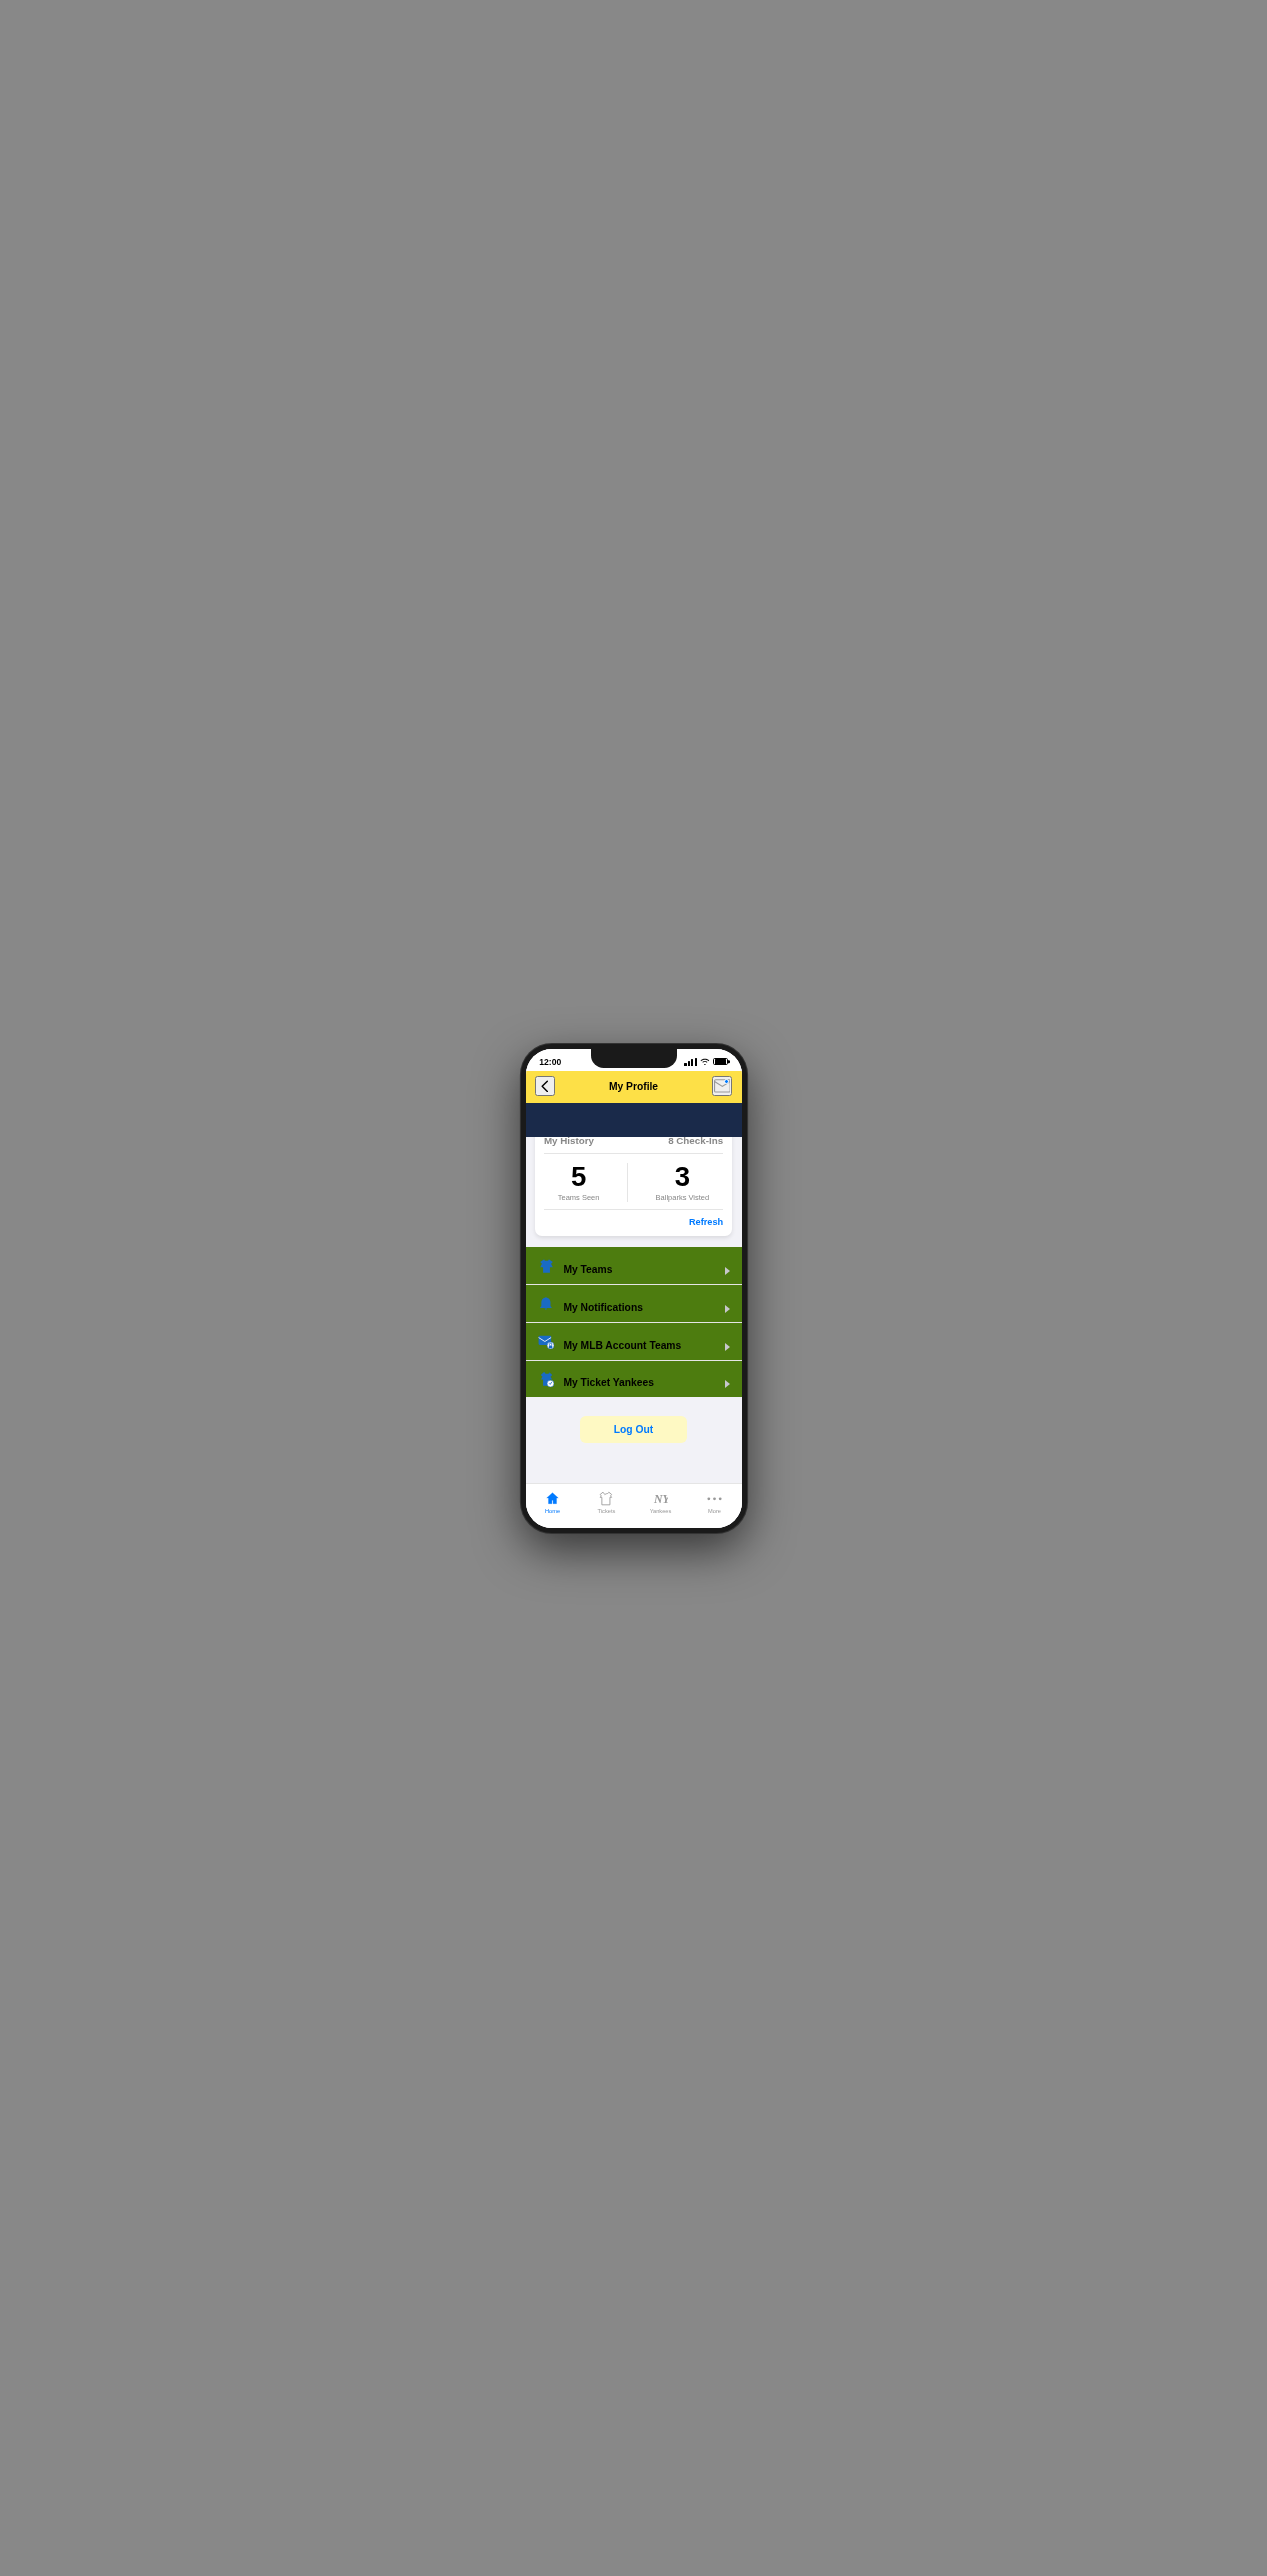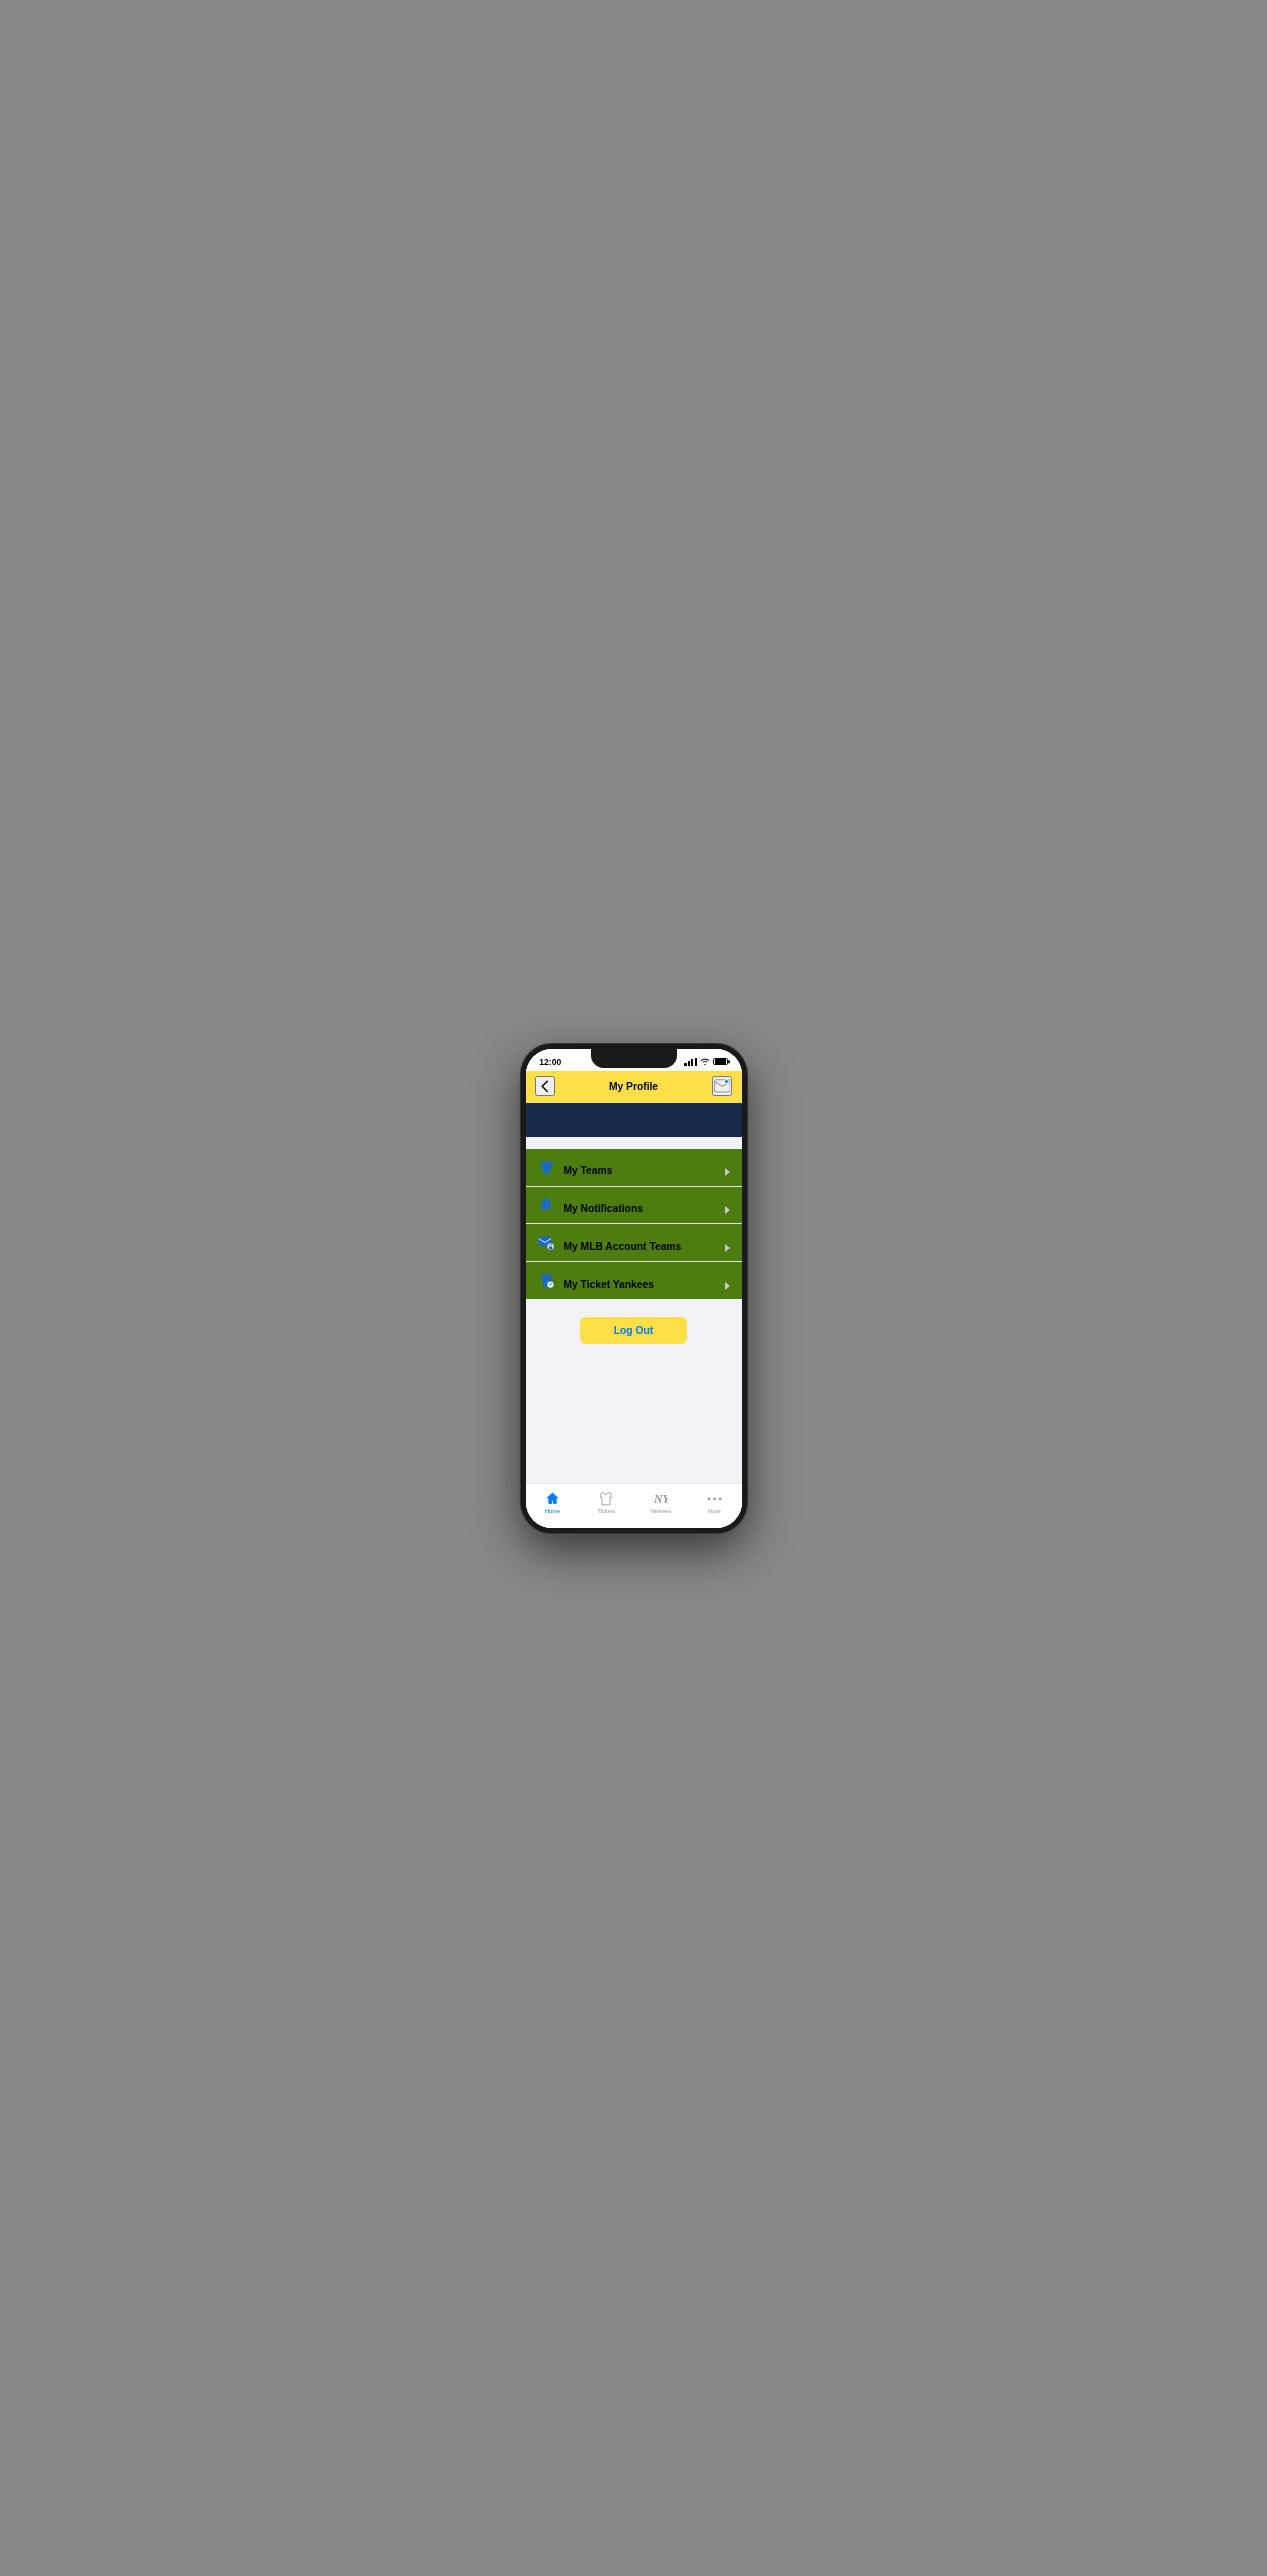--- a/index.html
+++ b/index.html
@@ -291,21 +291,21 @@
     }
 
     
     .logout-section {
       padding: 18.4px 11.5px;
       display: flex;
       justify-content: center;
     }
 
     .logout-btn {
-      background: #fde047;
+      background: #fef9c3;
       border: none;
       border-radius: 5.7px;
       padding: 8px 34px;
       font-size: 10.3px;
       font-weight: 600;
       color: #007AFF;
       cursor: pointer;
     }
 
     
@@ -391,20 +391,40 @@
           <path d="M1 4l14 9 14-9" stroke="#999" stroke-width="2" fill="none"></path>
         </svg>
         <div class="mail-badge"></div>
       </button>
     </div>
 
     <div class="blue-banner"></div>
 
     <div class="scroll-content">
 
+      <div class="history-card">
+        <div class="history-header">
+          <span class="history-title">My History</span>
+          <span class="checkins-badge">8 Check-Ins</span>
+        </div>
+        <div class="history-stats">
+          <div class="stat-item">
+            <div class="stat-number">5</div>
+            <div class="stat-label">Teams Seen</div>
+          </div>
+          <div class="stat-divider"></div>
+          <div class="stat-item">
+            <div class="stat-number">3</div>
+            <div class="stat-label">Ballparks Visted</div>
+          </div>
+        </div>
+        <div class="refresh-row">
+          <button class="refresh-btn">Refresh</button>
+        </div>
+      </div>
 
       <div class="menu-section">
 
         <div class="menu-item">
           <div class="menu-icon">
             <svg width="15" height="16" viewBox="0 0 26 28" fill="none">
               <path d="M9 2L2 7l3 3-3 6h5v10h12V16h5l-3-6 3-3-7-5c0 1.5-1.3 3-4 3s-4-1.5-4-3z" fill="#1a6bc4"></path>
             </svg>
           </div>
           <span class="menu-label">My Teams</span>

